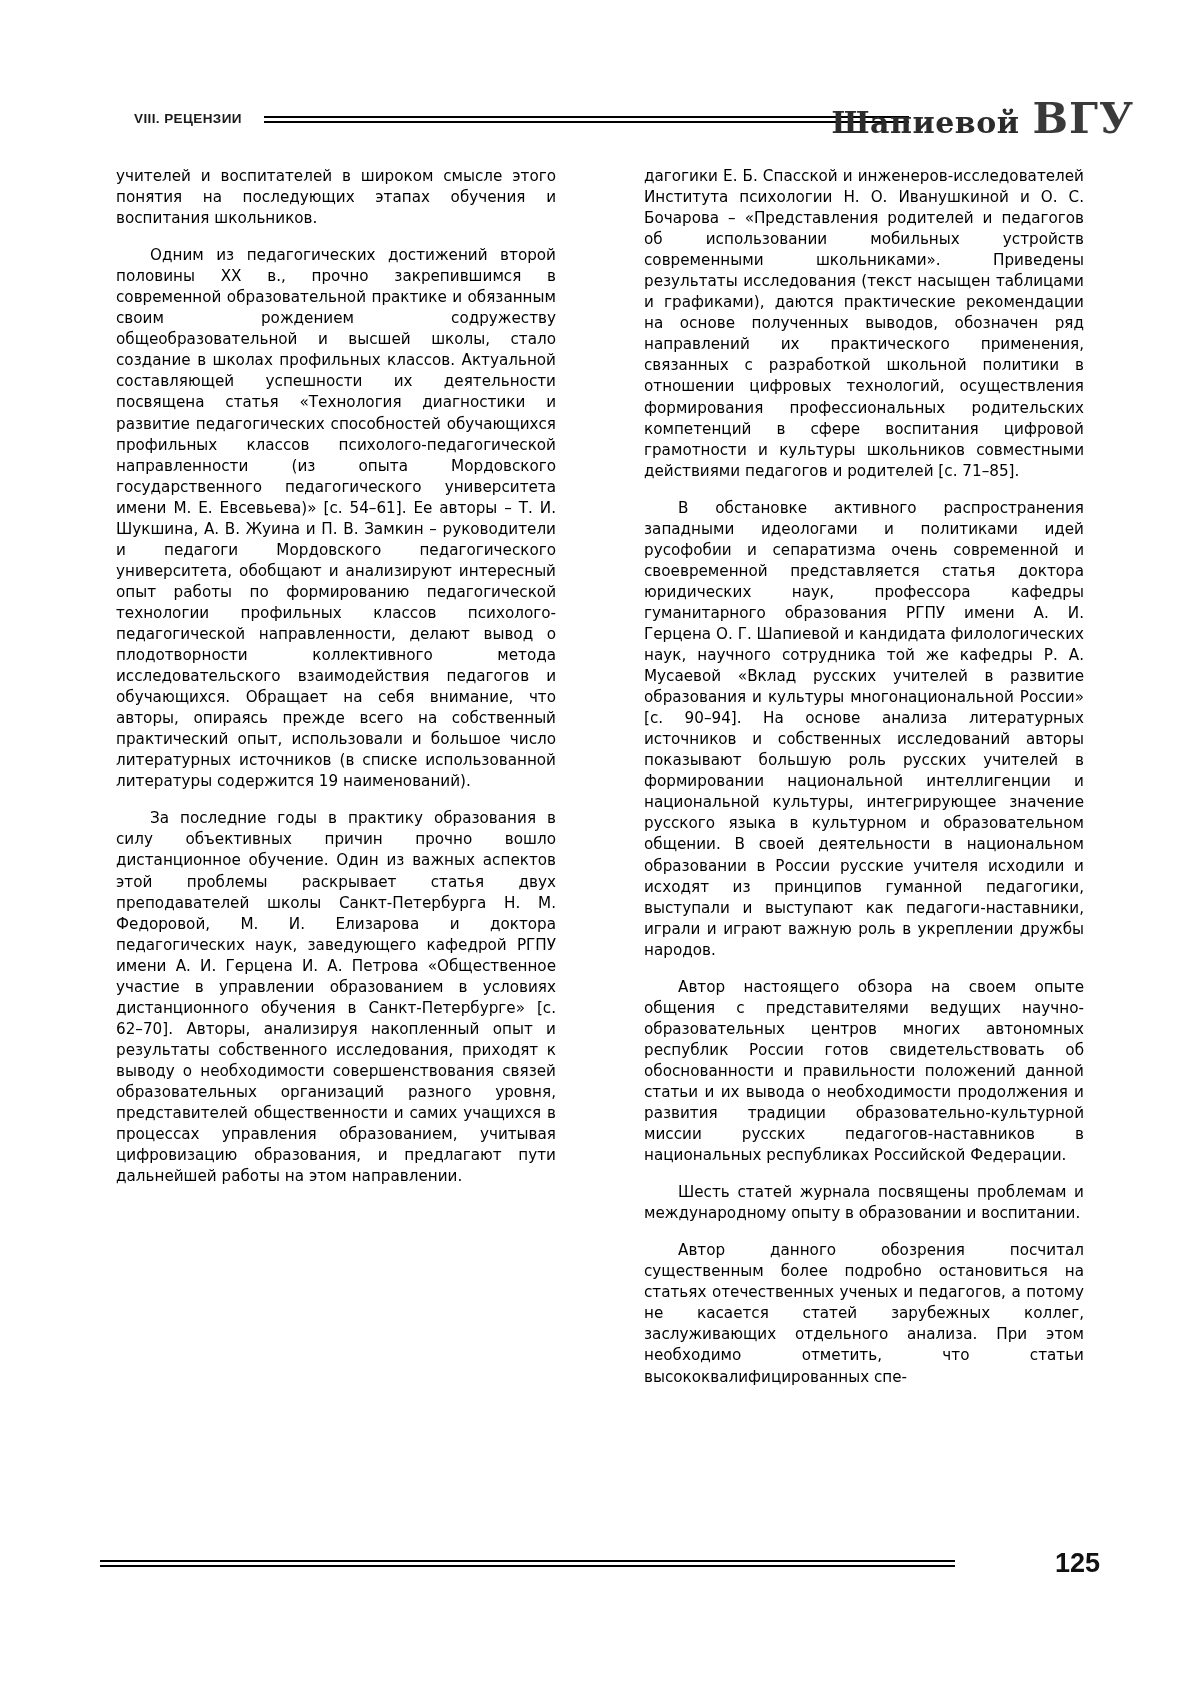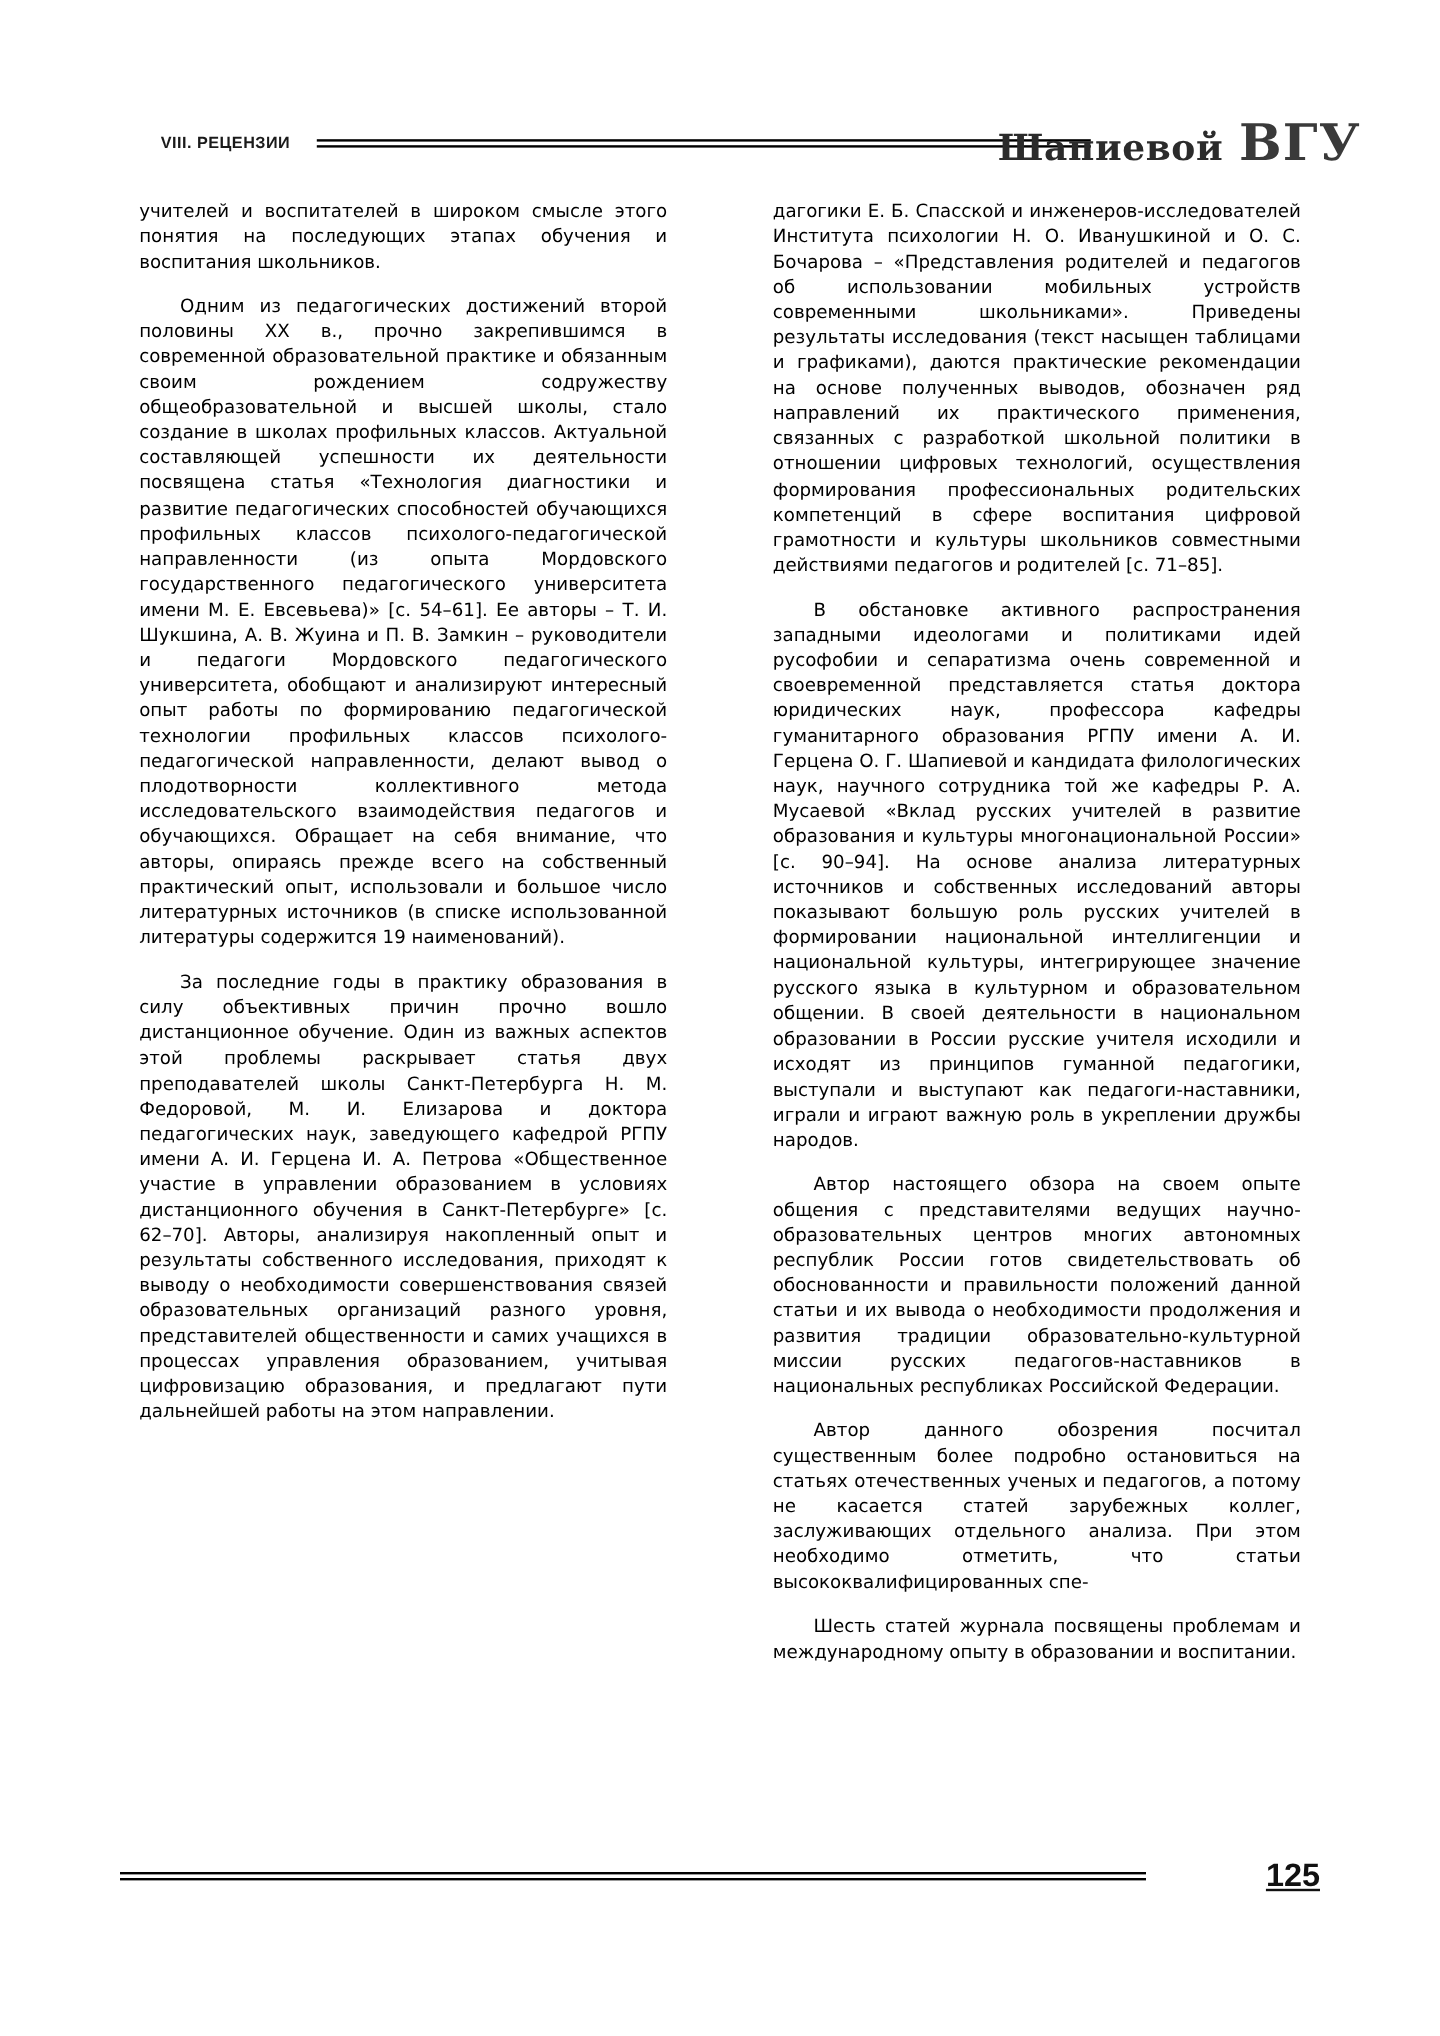--- a/index.html
+++ b/index.html
@@ -138,21 +138,20 @@
   .footer-rules .r1 { top: 0; }
   .footer-rules .r2 { top: 5px; }
   .page-number {
     position: absolute;
     right: 0;
     top: 0;
     font-family: "Liberation Sans", sans-serif;
     font-size: 27px;
     font-weight: bold;
     color: #111;
-    text-decoration: underline;
   }
 </style>
 </head>
 <body>
 
 <div class="page">
 
   <div class="header">
     <div class="header-left">VIII. РЕЦЕНЗИИ</div>
     <div class="header-rules">
@@ -168,22 +167,22 @@
   <div class="columns">
     <div class="col">
       <p class="noindent">учителей и воспитателей в широком смысле этого понятия на последующих этапах обучения и воспитания школьников.</p>
       <p>Одним из педагогических достижений второй половины XX в., прочно закрепившимся в современной образовательной практике и обязанным своим рождением содружеству общеобразовательной и высшей школы, стало создание в школах профильных классов. Актуальной составляющей успешности их деятельности посвящена статья «Технология диагностики и развитие педагогических способностей обучающихся профильных классов психолого-педагогической направленности (из опыта Мордовского государственного педагогического университета имени М. Е. Евсевьева)» [с. 54–61]. Ее авторы – Т. И. Шукшина, А. В. Жуина и П. В. Замкин – руководители и педагоги Мордовского педагогического университета, обобщают и анализируют интересный опыт работы по формированию педагогической технологии профильных классов психолого-педагогической направленности, делают вывод о плодотворности коллективного метода исследовательского взаимодействия педагогов и обучающихся. Обращает на себя внимание, что авторы, опираясь прежде всего на собственный практический опыт, использовали и большое число литературных источников (в списке использованной литературы содержится 19 наименований).</p>
       <p>За последние годы в практику образования в силу объективных причин прочно вошло дистанционное обучение. Один из важных аспектов этой проблемы раскрывает статья двух преподавателей школы Санкт-Петербурга Н. М. Федоровой, М. И. Елизарова и доктора педагогических наук, заведующего кафедрой РГПУ имени А. И. Герцена И. А. Петрова «Общественное участие в управлении образованием в условиях дистанционного обучения в Санкт-Петербурге» [с. 62–70]. Авторы, анализируя накопленный опыт и результаты собственного исследования, приходят к выводу о необходимости совершенствования связей образовательных организаций разного уровня, представителей общественности и самих учащихся в процессах управления образованием, учитывая цифровизацию образования, и предлагают пути дальнейшей работы на этом направлении.</p>
     </div>
     <div class="col">
       <p class="noindent">дагогики Е. Б. Спасской и инженеров-исследователей Института психологии Н. О. Иванушкиной и О. С. Бочарова – «Представления родителей и педагогов об использовании мобильных устройств современными школьниками». Приведены результаты исследования (текст насыщен таблицами и графиками), даются практические рекомендации на основе полученных выводов, обозначен ряд направлений их практического применения, связанных с разработкой школьной политики в отношении цифровых технологий, осуществления формирования профессиональных родительских компетенций в сфере воспитания цифровой грамотности и культуры школьников совместными действиями педагогов и родителей [с. 71–85].</p>
       <p>В обстановке активного распространения западными идеологами и политиками идей русофобии и сепаратизма очень современной и своевременной представляется статья доктора юридических наук, профессора кафедры гуманитарного образования РГПУ имени А. И. Герцена О. Г. Шапиевой и кандидата филологических наук, научного сотрудника той же кафедры Р. А. Мусаевой «Вклад русских учителей в развитие образования и культуры многонациональной России» [с. 90–94]. На основе анализа литературных источников и собственных исследований авторы показывают большую роль русских учителей в формировании национальной интеллигенции и национальной культуры, интегрирующее значение русского языка в культурном и образовательном общении. В своей деятельности в национальном образовании в России русские учителя исходили и исходят из принципов гуманной педагогики, выступали и выступают как педагоги-наставники, играли и играют важную роль в укреплении дружбы народов.</p>
       <p>Автор настоящего обзора на своем опыте общения с представителями ведущих научно-образовательных центров многих автономных республик России готов свидетельствовать об обоснованности и правильности положений данной статьи и их вывода о необходимости продолжения и развития традиции образовательно-культурной миссии русских педагогов-наставников в национальных республиках Российской Федерации.</p>
+      <p>Шесть статей журнала посвящены проблемам и международному опыту в образовании и воспитании.</p>
       <p>Автор данного обозрения посчитал существенным более подробно остановиться на статьях отечественных ученых и педагогов, а потому не касается статей зарубежных коллег, заслуживающих отдельного анализа. При этом необходимо отметить, что статьи высококвалифицированных спе-</p>
-      <p>Шесть статей журнала посвящены проблемам и международному опыту в образовании и воспитании.</p>
     </div>
   </div>
 
   <div class="footer">
     <div class="footer-rules">
       <div class="r1"></div>
       <div class="r2"></div>
     </div>
     <div class="page-number">125</div>
   </div>

